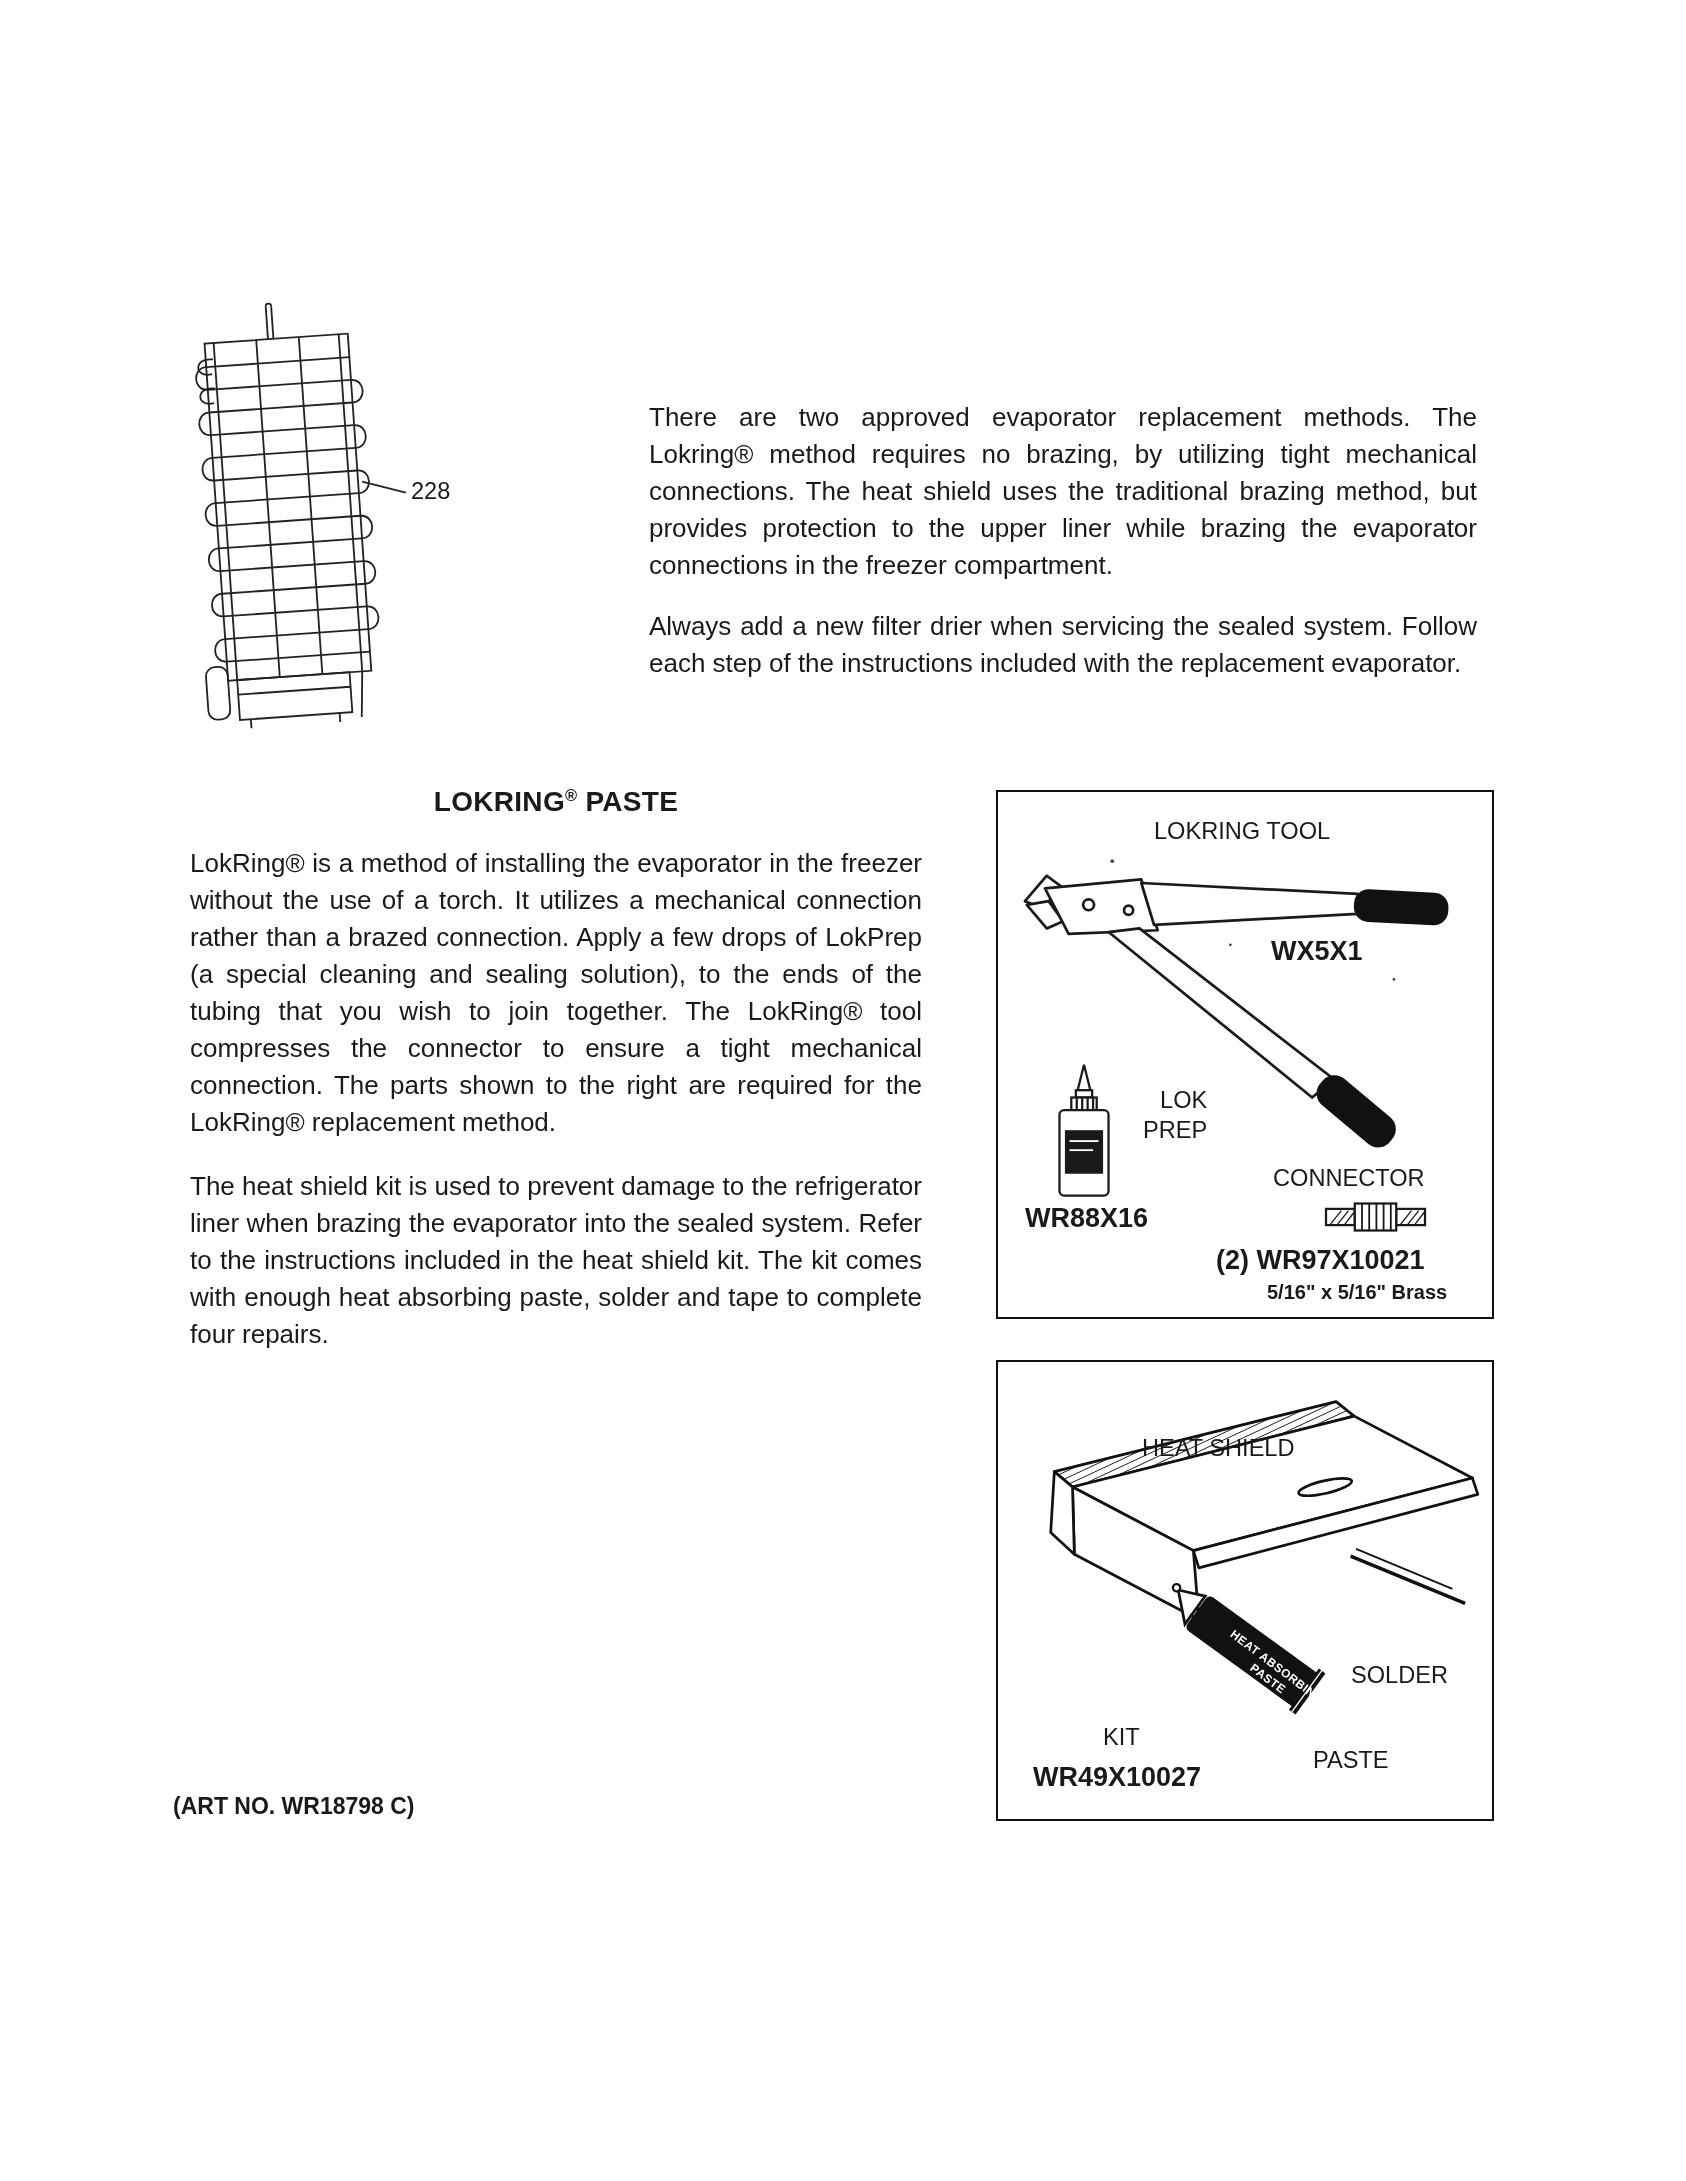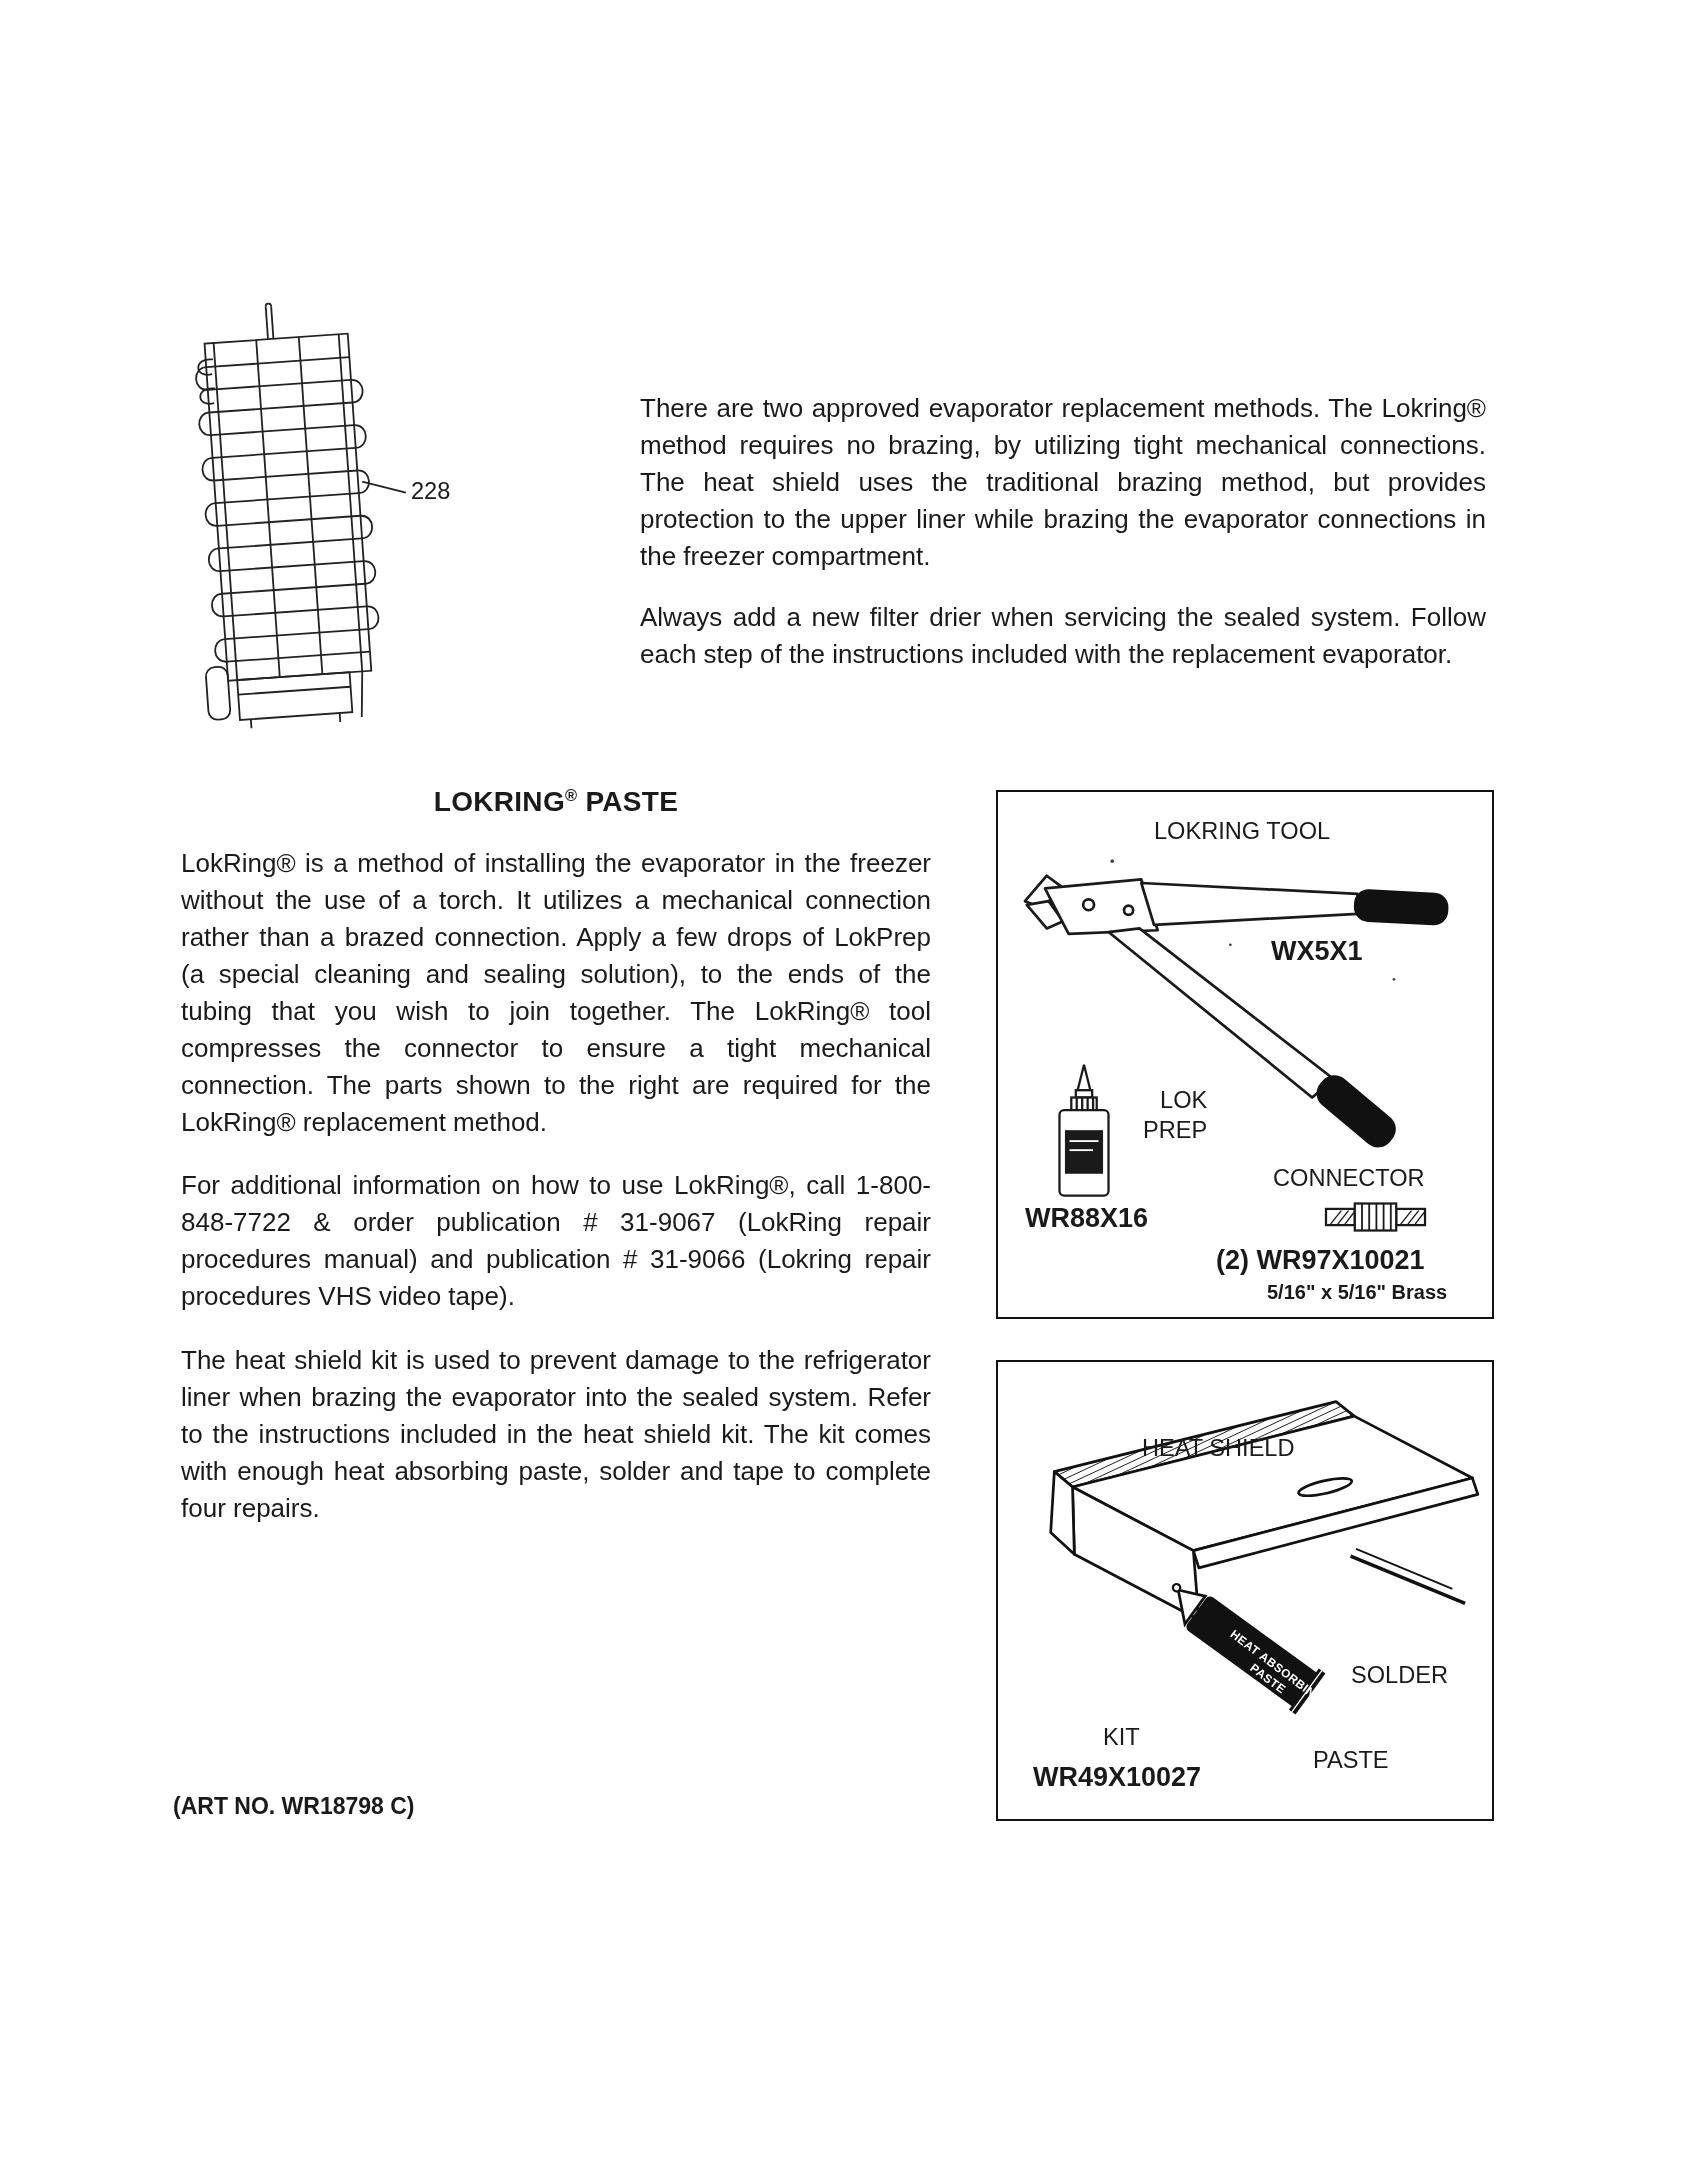--- a/index.html
+++ b/index.html
@@ -11,21 +11,21 @@
     background: #ffffff;
     font-family: "Liberation Sans", sans-serif;
     color: #1a1a1a;
     overflow: hidden;
   }
   .abs { position: absolute; }
   .body-text {
     font-size: 26px;
     line-height: 37px;
     text-align: justify;
-    margin: 8px;
+    margin: 17px;
   }
   .section-heading {
     font-size: 28px;
     font-weight: 700;
     text-align: center;
     margin: 0;
     letter-spacing: 0.3px;
   }
   .section-heading sup { font-size: 16.4px; }
   .fig-box {
@@ -120,21 +120,20 @@
   <div class="callout-label" style="left:411px; top:478px;">228</div>
 
   <div class="abs" style="left:632px; top:382px; width:862px;">
     <p class="body-text">There are two approved evaporator replacement methods.  The Lokring® method requires no brazing, by utilizing tight mechanical connections.  The heat shield uses the traditional brazing method, but provides protection to the upper liner while brazing the evaporator connections in the freezer compartment.</p>
     <p class="body-text" style="margin-top:23.6px;">Always add a new filter drier when servicing the sealed system. Follow each step of the instructions included with the replacement evaporator.</p>
   </div>
 
   <div class="abs" style="left:173px; top:786px; width:766px;">
     <h2 class="section-heading"><span>LOKRING</span><sup>®</sup><span> PASTE</span></h2>
     <p class="body-text" style="margin-top:27px;">LokRing® is a method of installing the evaporator in the freezer without the use of a torch.  It utilizes a mechanical connection rather than a brazed connection. Apply a few drops of LokPrep (a special cleaning and sealing solution), to the ends of the tubing that you wish to join together.  The LokRing® tool compresses the connector to ensure a tight mechanical connection.  The parts shown to the right are required for the LokRing® replacement method.</p>
-    <p class="body-text" style="margin-top:25.5px;">For additional information on how to use LokRing®, call 1-800-848-7722 &amp; order publication # 31-9067 (LokRing repair procedures manual) and publication # 31-9066 (Lokring repair procedures VHS video tape).</p>
     <p class="body-text" style="margin-top:27px;">The heat shield kit is used to prevent damage to the refrigerator liner when brazing the evaporator into the sealed system.  Refer to the instructions included in the heat shield kit.  The kit comes with enough heat absorbing paste, solder and tape to complete four repairs.</p>
   </div>
 
   <div class="fig-box" style="left:996px; top:790px; width:498px; height:529px;text-align:right;">
 
     <div class="fig-label" style="left:156px; top:25.5px;">LOKRING TOOL</div>
 
     <svg class="abs" style="left:4.5px; top:51px;" width="482" height="309" viewBox="0 0 530 340">
       <g stroke="#1a1a1a" stroke-width="3" fill="#fff" stroke-linejoin="round">
 

